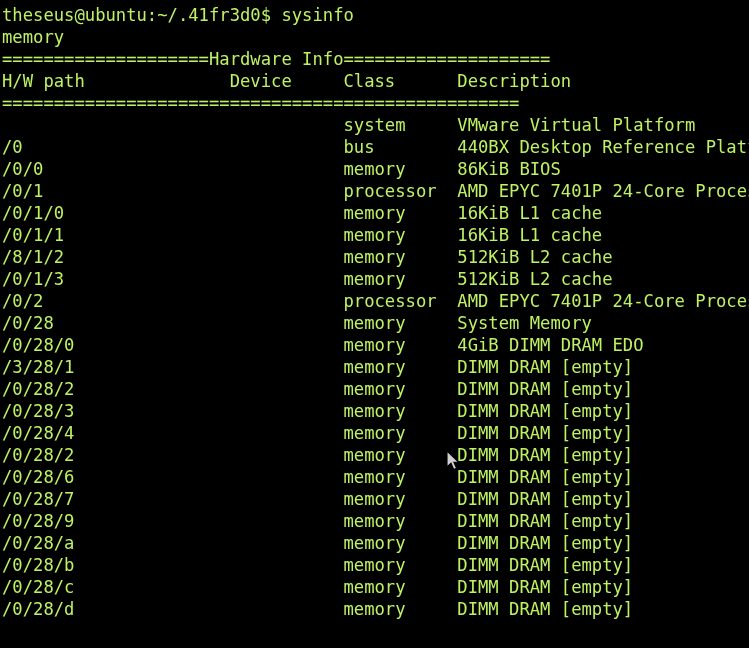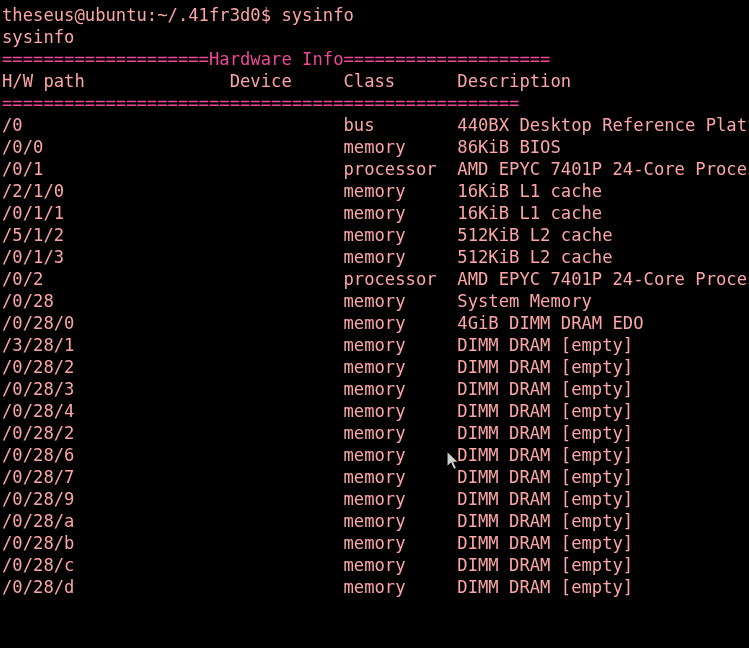--- a/index.html
+++ b/index.html
@@ -27,56 +27,57 @@
     padding: 4px 0 0 2px;
     box-sizing: border-box;
     overflow: hidden;
   }
 
   .line {
     white-space: pre;
     height: 22px;
     line-height: 22px;
     font-size: 17.2px;
-    color: #fca5a5;
+    color: #bef264;
     display: block;
   }
 
   .line.sep {
-    color: #ec4899;
+    color: #bef264;
   }
 
   
   #mouse-cursor {
     position: absolute;
     left: 446px;
     top: 450px;
     width: 14px;
     height: 21px;
     pointer-events: none;
   }
 </style>
 </head>
 <body>
 
 <div id="terminal">
 
   <span class="line">theseus@ubuntu:~/.41fr3d0$ sysinfo</span>
-  <span class="line">sysinfo</span>
+  <span class="line">memory</span>
   <span class="line sep">====================Hardware Info====================</span>
   <span class="line">H/W path              Device     Class      Description</span>
   <span class="line sep">==================================================</span>
 
   <div id="rows-container">
+      <span class="line">                                 system     VMware Virtual Platform</span>
       <span class="line">/0                               bus        440BX Desktop Reference Platform</span>
       <span class="line">/0/0                             memory     86KiB BIOS</span>
       <span class="line">/0/1                             processor  AMD EPYC 7401P 24-Core Processor</span>
-      <span class="line">/2/1/0                           memory     16KiB L1 cache</span>
+      <span class="line">/0/1/0                           memory     16KiB L1 cache</span>
       <span class="line">/0/1/1                           memory     16KiB L1 cache</span>
-      <span class="line">/5/1/2                           memory     512KiB L2 cache</span>
+      <span class="line">/8/1/2                           memory     512KiB L2 cache</span>
       <span class="line">/0/1/3                           memory     512KiB L2 cache</span>
       <span class="line">/0/2                             processor  AMD EPYC 7401P 24-Core Processor</span>
       <span class="line">/0/28                            memory     System Memory</span>
       <span class="line">/0/28/0                          memory     4GiB DIMM DRAM EDO</span>
       <span class="line">/3/28/1                          memory     DIMM DRAM [empty]</span>
       <span class="line">/0/28/2                          memory     DIMM DRAM [empty]</span>
       <span class="line">/0/28/3                          memory     DIMM DRAM [empty]</span>
       <span class="line">/0/28/4                          memory     DIMM DRAM [empty]</span>
       <span class="line">/0/28/2                          memory     DIMM DRAM [empty]</span>
       <span class="line">/0/28/6                          memory     DIMM DRAM [empty]</span>

